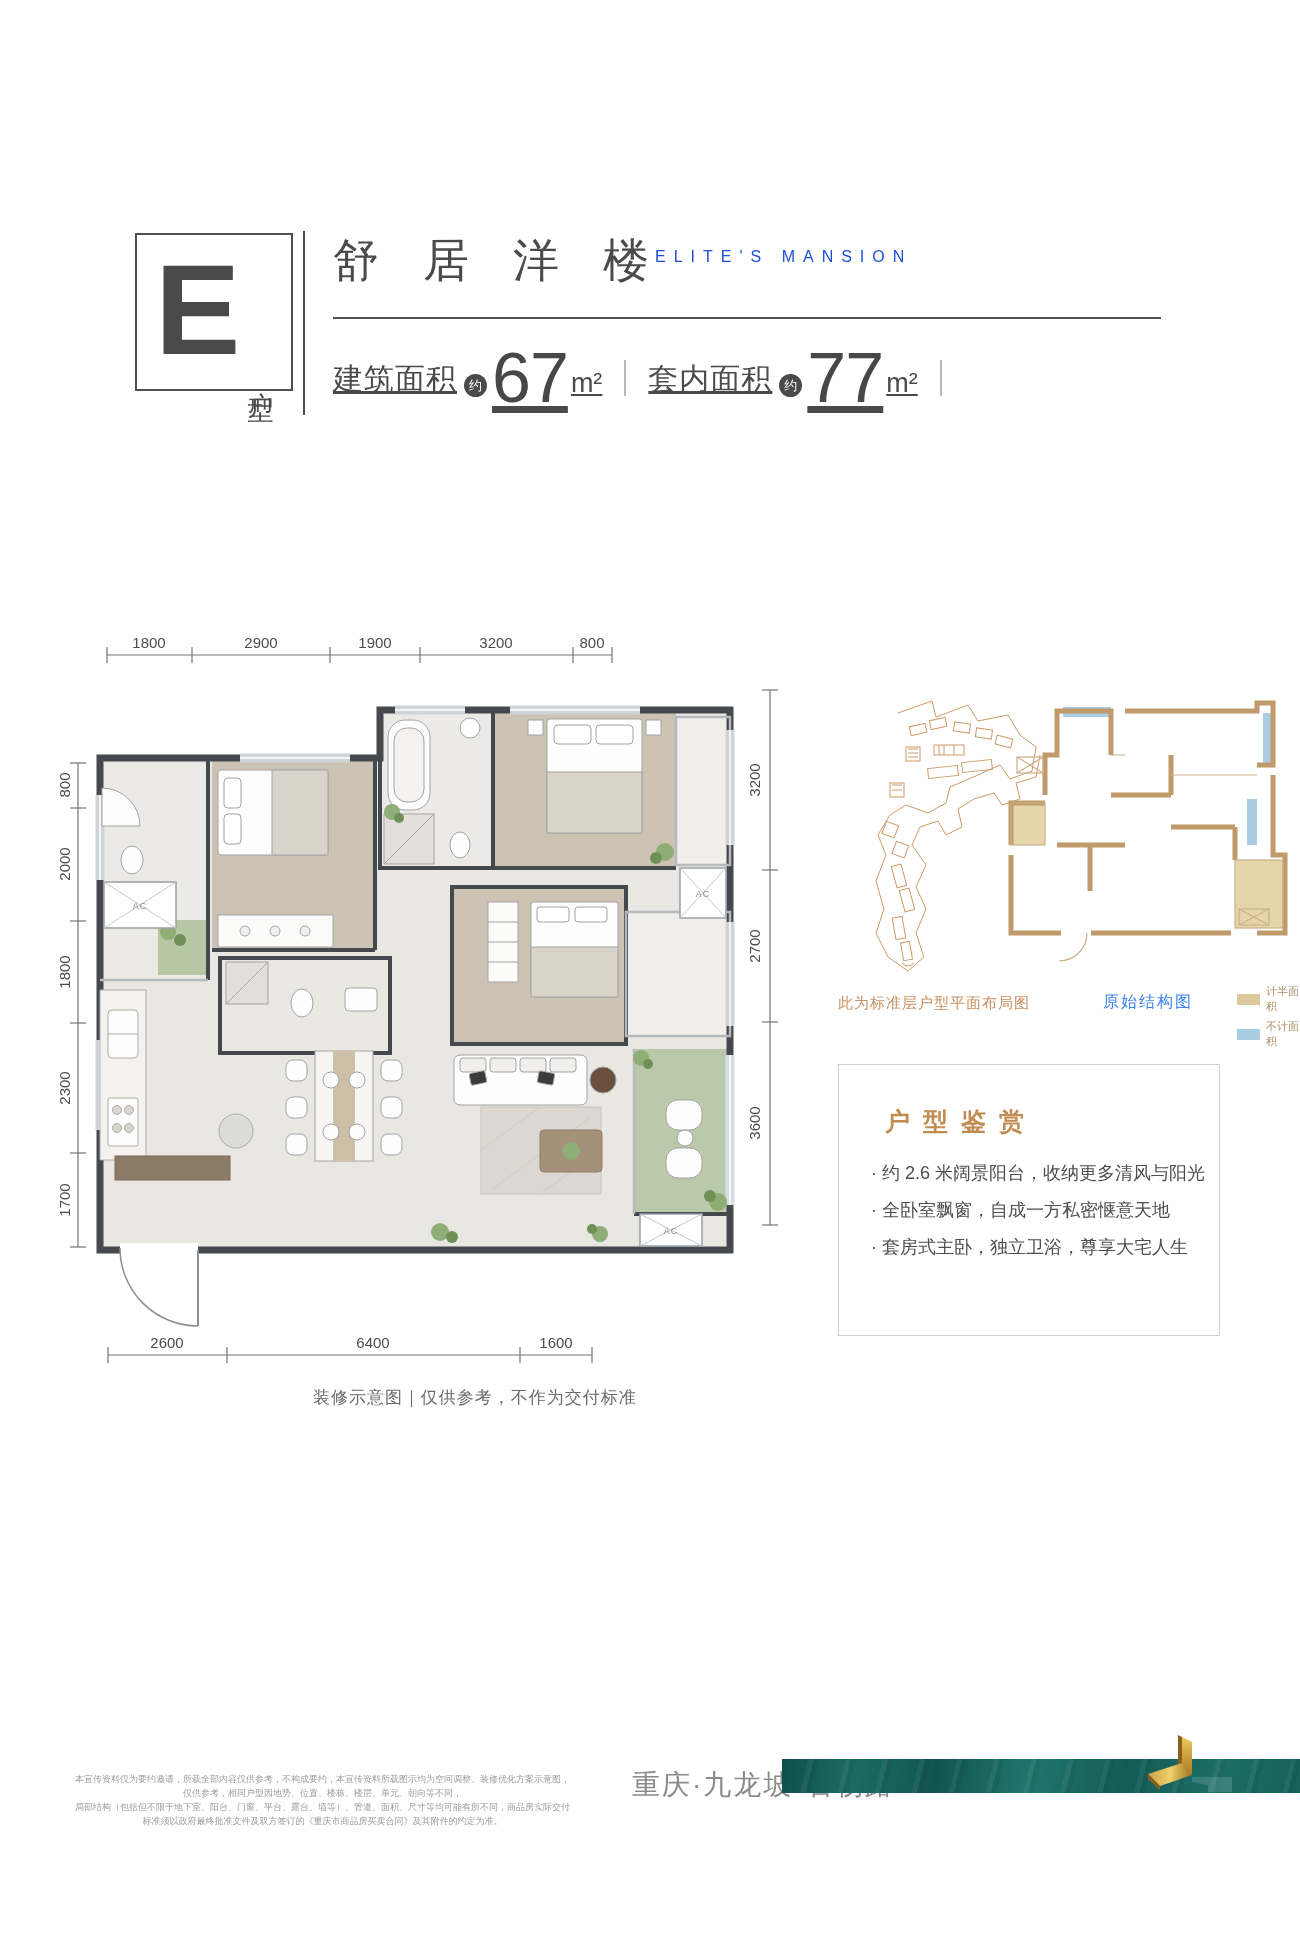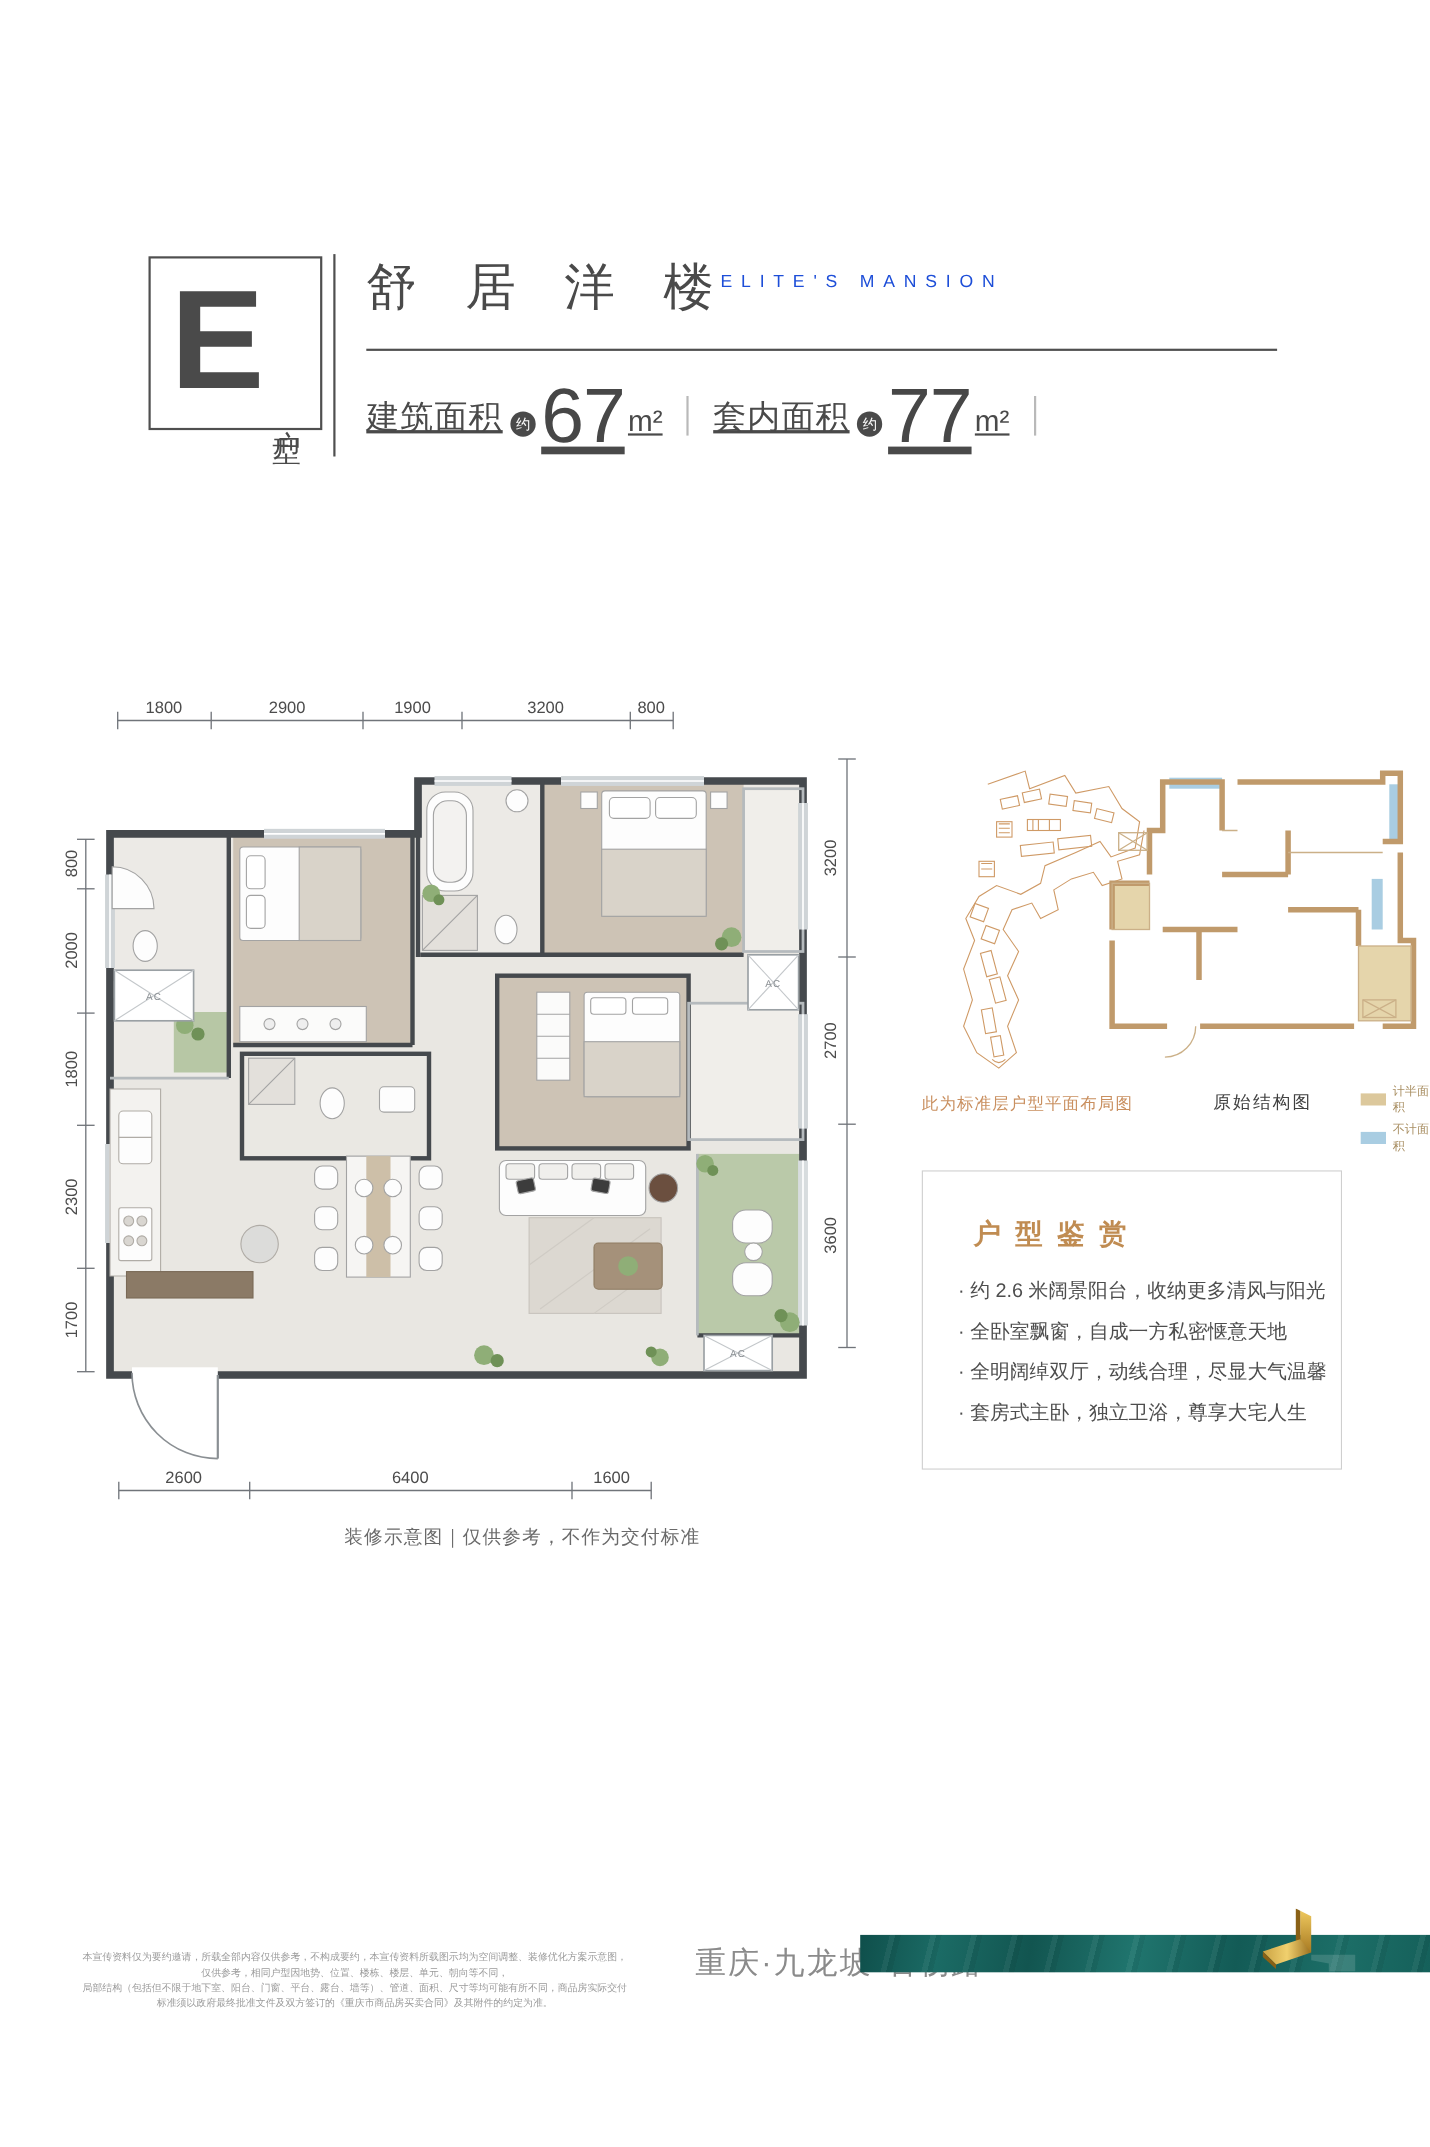--- a/index.html
+++ b/index.html
@@ -20,21 +20,21 @@
   .approx{width:23px;height:23px;border-radius:50%;background:#4a4a4a;color:#fff;font-size:13px;
           display:flex;align-items:center;justify-content:center;margin:0 5px 13px 7px;}
   .a-num{font-size:70px;font-weight:500;color:#474747;line-height:0.92;letter-spacing:-1px;}
   .a-unit{font-size:27px;color:#4a4a4a;margin:0 0 11px 3px;}
   .vdiv{width:2px;height:36px;background:#b9b9b9;margin:0 22px 14px 22px;}
   .rooms{font-size:35px;color:#4a4a4a;letter-spacing:3px;margin-bottom:9px;}
 
   
   .plan-caption{left:313px;top:1386px;font-size:17px;color:#6a6a6a;letter-spacing:1px;}
   .site-caption{left:838px;top:994px;font-size:15px;color:#c98f5f;letter-spacing:1px;}
-  .struct-caption{left:1103px;top:992px;font-size:16px;color:#404040;letter-spacing:2px;}
+  .struct-caption{left:1103px;top:992px;font-size:16px;color:#3b82f6;letter-spacing:2px;}
   .legend{left:1196px;top:984px;font-size:11px;color:#a98f63;}
   .legend-row{display:flex;align-items:center;margin-bottom:5px;margin-left:41px;}
   .legend-swatch{width:30px;height:11px;margin-right:6px;}
   .panel{left:838px;top:1064px;width:382px;height:272px;border:1px solid #cfcfcf;box-sizing:border-box;}
   .panel-title{left:46px;top:40px;font-size:25px;font-weight:600;color:#c08c52;letter-spacing:13px;}
   .panel-bullets{left:32px;top:90px;width:330px;font-size:18px;color:#4e4e4e;line-height:37px;}
   .panel-bullets div{white-space:nowrap;}
 
   
   .disclaimer{left:58px;top:1772px;width:497px;font-size:9px;line-height:14px;color:#9b9b9b;text-align:center;margin-left:16px;}
@@ -391,21 +391,20 @@
       <span class="legend-swatch" style="background:#a9cde2"></span>
       <span>不计面积</span>
     </div>
   </div>
 
   <div class="abs panel">
     <div class="abs panel-title">户型鉴赏</div>
     <div class="abs panel-bullets">
       <div>· 约 2.6 米阔景阳台，收纳更多清风与阳光</div>
       <div>· 全卧室飘窗，自成一方私密惬意天地</div>
-      <div>· 全明阔绰双厅，动线合理，尽显大气温馨</div>
       <div>· 套房式主卧，独立卫浴，尊享大宅人生</div>
     </div>
   </div>
 
   <div class="abs disclaimer">
     <div>本宣传资料仅为要约邀请，所载全部内容仅供参考，不构成要约，本宣传资料所载图示均为空间调整、装修优化方案示意图，仅供参考，相同户型因地势、位置、楼栋、楼层、单元、朝向等不同，</div>
     <div>局部结构（包括但不限于地下室、阳台、门窗、平台、露台、墙等）、管道、面积、尺寸等均可能有所不同，商品房实际交付标准须以政府最终批准文件及双方签订的《重庆市商品房买卖合同》及其附件的约定为准。</div>
   </div>
   <div class="abs location">重庆·九龙坡·石杨路</div>
   <div class="abs banner"></div>

